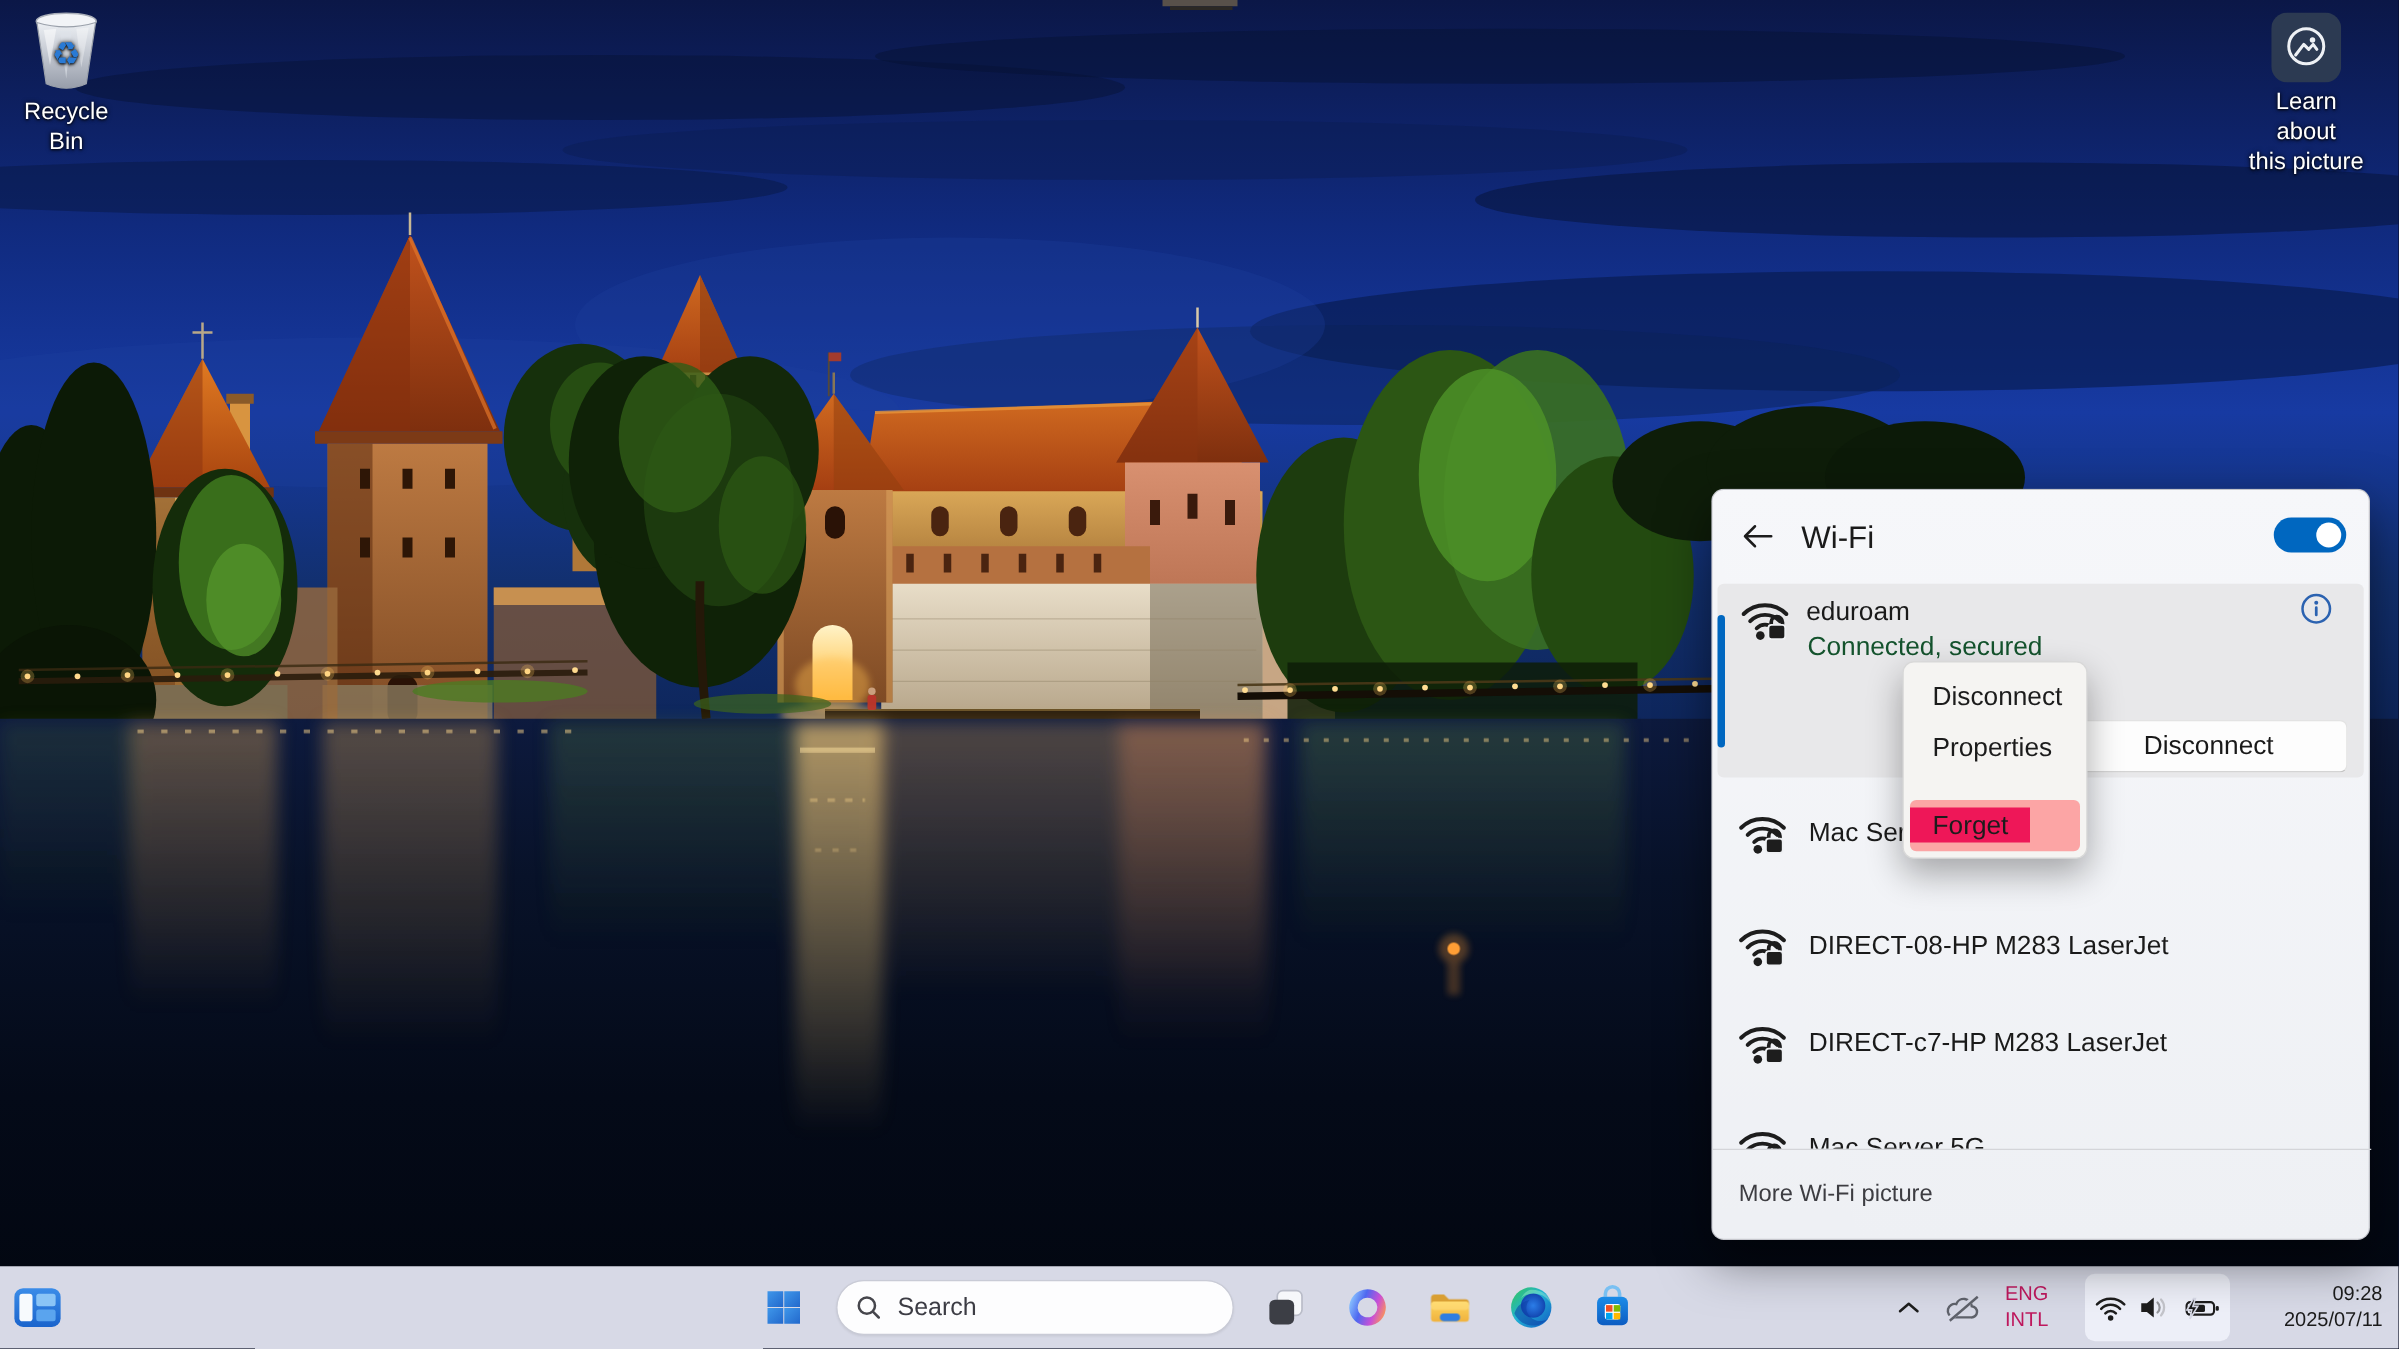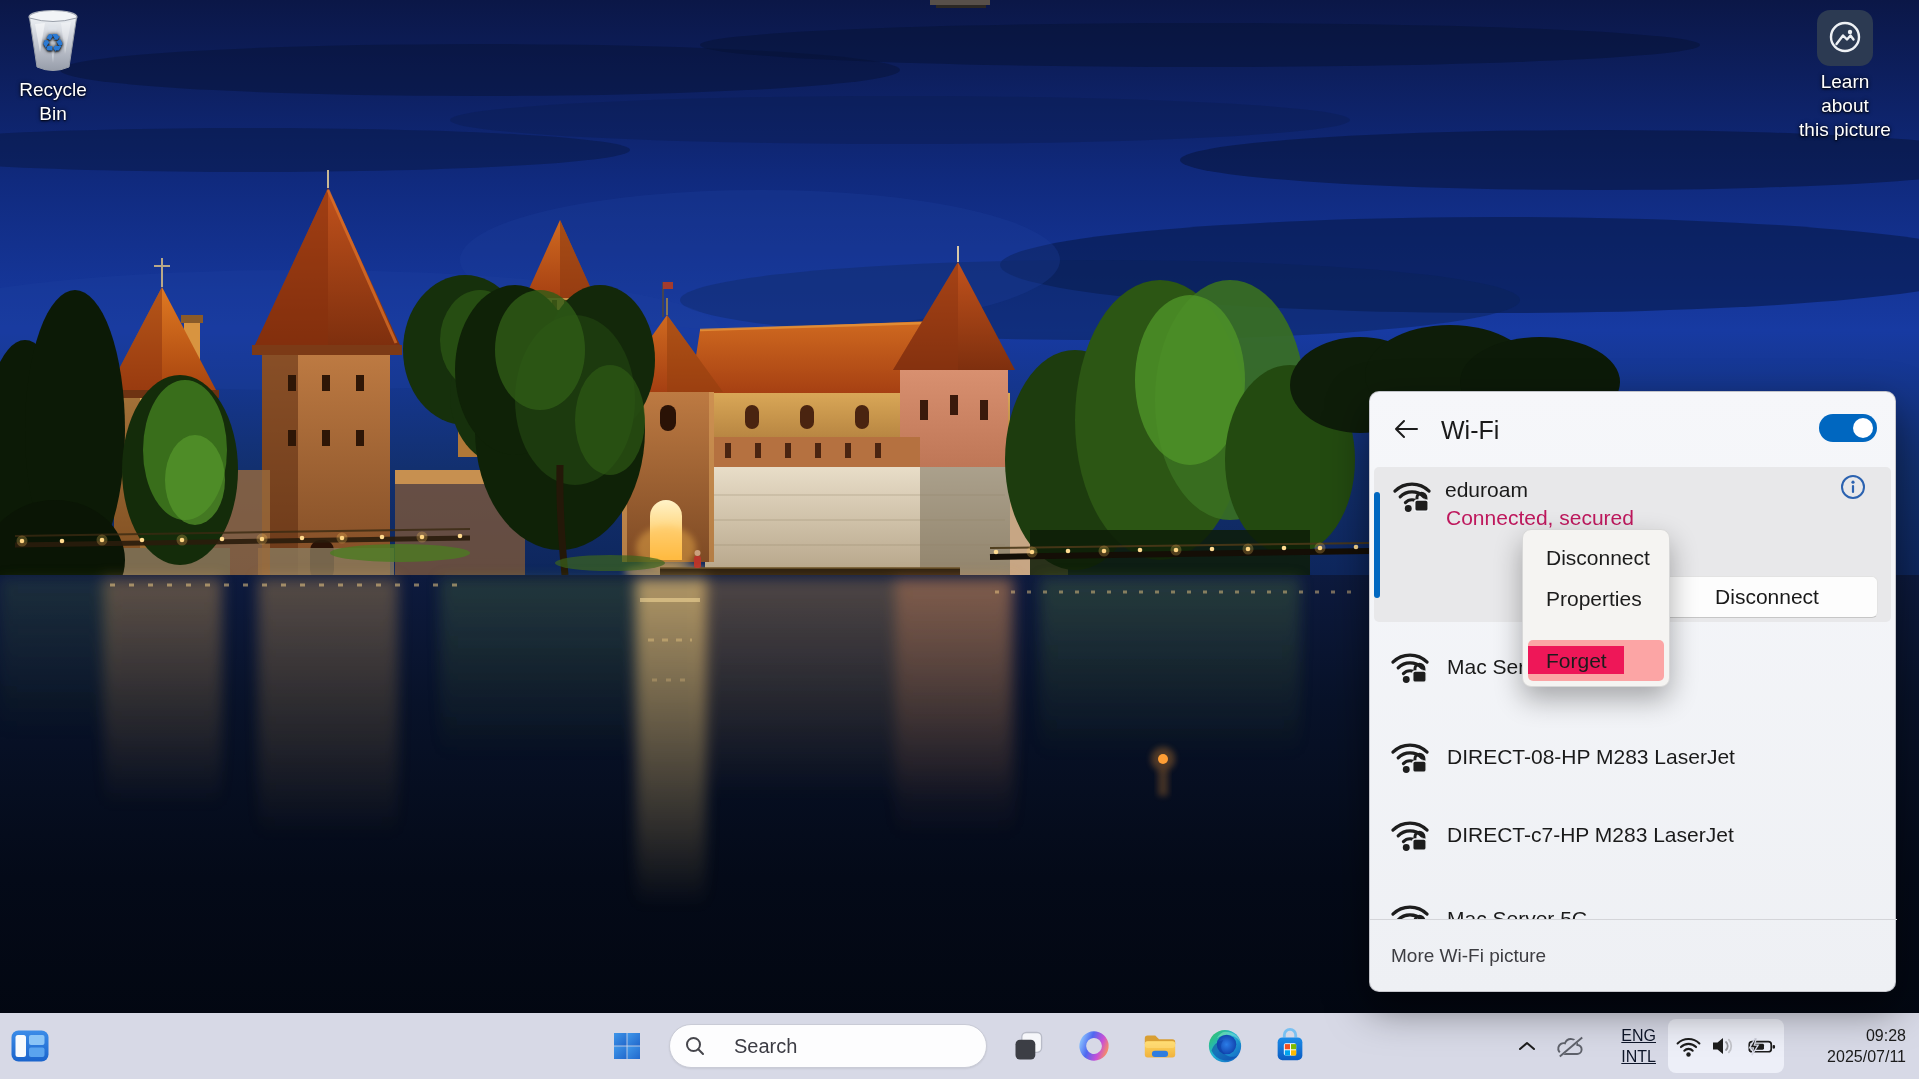--- a/index.html
+++ b/index.html
@@ -21,21 +21,21 @@
     background:linear-gradient(#f6f7fa,#eef0f4);border:1px solid rgba(120,122,132,.38);
     box-shadow:0 16px 40px rgba(0,0,0,.5);z-index:50;box-sizing:border-box;color:#1a1a1a;}
   .back-btn{position:absolute;left:16px;top:17px;width:40px;height:40px;display:flex;align-items:center;justify-content:center;border-radius:6px;}
   .panel-title{position:absolute;left:71px;top:24px;font-size:25px;}
   .wifi-toggle{position:absolute;left:449px;top:22px;width:58px;height:28px;border-radius:15px;background:#0067c0;}
   .wifi-toggle .knob{position:absolute;right:4px;top:4px;width:20px;height:20px;border-radius:50%;background:#fff;}
   .eduroam-item{position:absolute;left:4px;top:75px;width:517px;height:155px;background:#e8e8ea;border-radius:5px;}
   .accent-bar{position:absolute;left:0;top:25px;width:6px;height:106px;border-radius:3px;background:#0067c0;}
   .eduroam-icon{position:absolute;left:17px;top:11px;}
   .eduroam-name{position:absolute;left:71px;top:11px;font-size:21px;}
-  .eduroam-status{position:absolute;left:72px;top:39px;font-size:21px;color:#be185d;}
+  .eduroam-status{position:absolute;left:72px;top:39px;font-size:21px;color:#14532d;}
   .info-btn{position:absolute;left:463px;top:4px;width:32px;height:32px;display:flex;align-items:center;justify-content:center;}
   .disconnect-btn{position:absolute;left:282px;top:109px;width:222px;height:42px;border-radius:6px;
     background:#fdfdfd;border:1px solid #e3e3e3;border-bottom-color:#c6c6c6;box-sizing:border-box;
     display:flex;align-items:center;justify-content:center;font-size:21px;color:#191919;}
   .net-list{position:absolute;left:0;top:231px;width:527px;height:296px;overflow:hidden;}
   .net-row{position:absolute;left:0;width:527px;height:90px;}
   .net-row .net-ico{position:absolute;left:19px;top:26px;}
   .net-row .net-name{position:absolute;left:77px;top:30px;font-size:21px;line-height:28px;white-space:nowrap;}
   .panel-footer{position:absolute;left:0;top:527px;width:527px;height:73px;border-top:1px solid #d4d5d9;}
   .footer-label{position:absolute;left:21px;top:25px;font-size:19px;color:#3d3d42;}
@@ -46,26 +46,26 @@
   .menu-item .menu-label{position:relative;z-index:2;padding-left:18px;}
   .mi-0{top:7px;} .mi-1{top:48px;}
   .mi-2{top:110px;background:#fca5a5;}
   .forget-hl{position:absolute;left:0;top:6px;width:96px;height:28px;background:#ee1758;z-index:1;}
   
   #taskbar{position:absolute;left:0;top:1013px;width:1919px;height:66px;background:#d7d9e6;z-index:40;}
   .tb-btn{position:absolute;top:13px;width:44px;height:40px;border-radius:6px;display:flex;align-items:center;justify-content:center;}
   #tb-widgets{left:8px;} #tb-start{left:605px;}
   #tb-taskview{left:1007px;} #tb-copilot{left:1072px;} #tb-folder{left:1138px;} #tb-edge{left:1203px;} #tb-store{left:1268px;}
   #tb-search{position:absolute;left:669px;top:11px;width:318px;height:44px;border-radius:22px;background:#fdfdfe;
-    border:1px solid #c9cbd6;box-sizing:border-box;display:flex;align-items:center;padding-left:14px;gap:26px;box-shadow:0 1px 2px rgba(0,0,0,.08);}
+    border:1px solid #c9cbd6;box-sizing:border-box;display:flex;align-items:center;padding-left:14px;gap:10px;box-shadow:0 1px 2px rgba(0,0,0,.08);}
   #tb-search input{border:none;outline:none;background:transparent;font-size:20px;color:#3c3c44;width:220px;font-family:inherit;}
   #tb-search input::placeholder{color:#3c3c44;opacity:1;}
   .tray-chevron{position:absolute;left:1512px;top:18px;width:30px;height:30px;display:flex;align-items:center;justify-content:center;}
   .tray-cloud{position:absolute;left:1552px;top:20px;width:38px;height:28px;display:flex;align-items:center;justify-content:center;}
-  .tray-lang{position:absolute;left:1604px;top:12px;width:52px;height:42px;font-size:16px;line-height:21px;color:#0f172a;text-align:right;text-decoration:underline;}
+  .tray-lang{position:absolute;left:1604px;top:12px;width:52px;height:42px;font-size:16px;line-height:21px;color:#be185d;text-align:left;}
   .tray-qs{position:absolute;left:1668px;top:6px;width:116px;height:54px;border-radius:8px;background:#edeff8;
     display:flex;align-items:center;justify-content:center;gap:9px;}
   .tray-clock{position:absolute;left:1786px;top:12px;width:120px;height:42px;text-align:right;font-size:16px;line-height:21px;color:#1b1b1b;}
 </style>
 </head>
 <body>
 
 <svg width="0" height="0" style="position:absolute">
   <defs>
     <linearGradient id="skyG" x1="0" y1="0" x2="0" y2="1">

